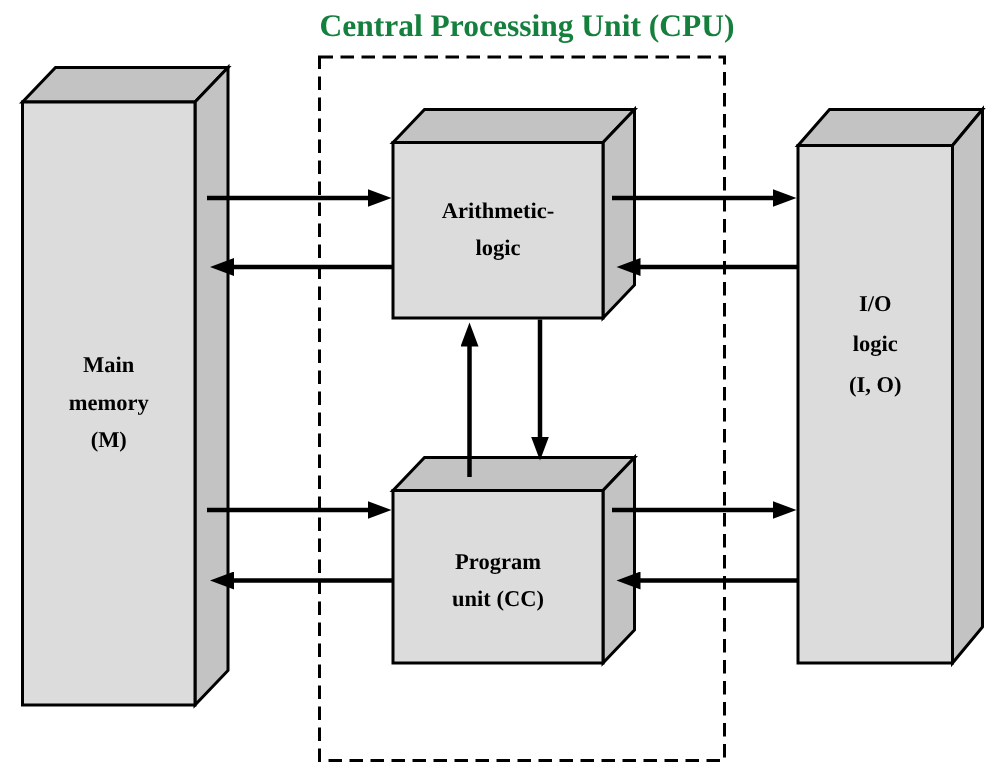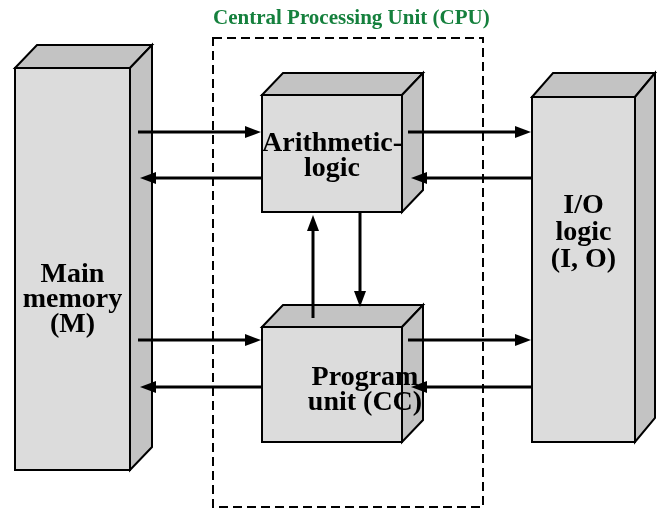--- a/index.html
+++ b/index.html
@@ -23,27 +23,27 @@
   .flow{stroke:var(--line);stroke-width:3;fill:none;}
   .ah{fill:var(--line);}
   .diagram-title{
     position:absolute;left:213px;top:4px;width:270px;
     text-align:center;white-space:nowrap;
     font-size:21px;font-weight:bold;line-height:26px;color:#15803d;
   }
   .node-label{
     position:absolute;display:flex;flex-direction:column;
     align-items:center;justify-content:center;
-    text-align:center;font-weight:bold;font-size:28px;
+    text-align:center;font-weight:bold;font-size:15px;
     line-height:25px;color:#000;pointer-events:none;
   }
   .node-label.tall{line-height:27px;}
-  .lbl-memory{left:15px;top:68px;width:115px;height:402px;margin-top:28px;}
+  .lbl-memory{left:15px;top:68px;width:115px;height:402px;}
   .lbl-alu{left:262px;top:95px;width:140px;height:117px;}
-  .lbl-control{left:262px;top:327px;width:140px;height:122px;padding-left:33px;}
+  .lbl-control{left:262px;top:327px;width:140px;height:122px;}
   .lbl-io{left:532px;top:97px;width:103px;height:266px;}
 </style>
 </head>
 <body>
 
 <div class="stage">
 
   <svg width="671" height="519" viewBox="0 0 671 519">
     <defs>
       <marker id="ah" markerUnits="userSpaceOnUse" markerWidth="18" markerHeight="12" refX="3" refY="6" orient="auto">

